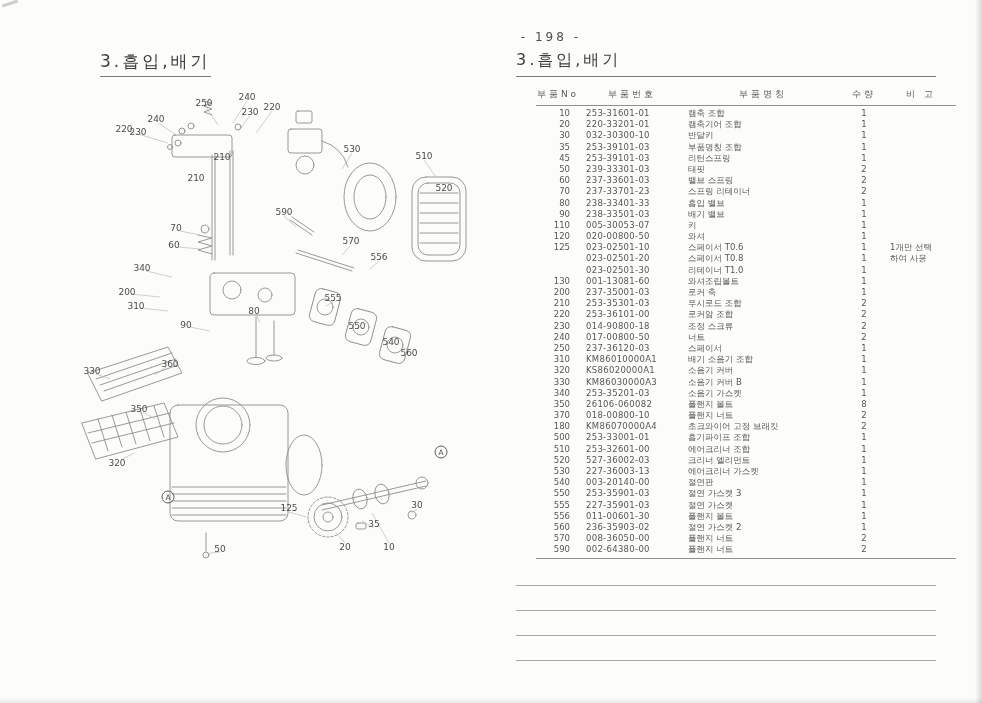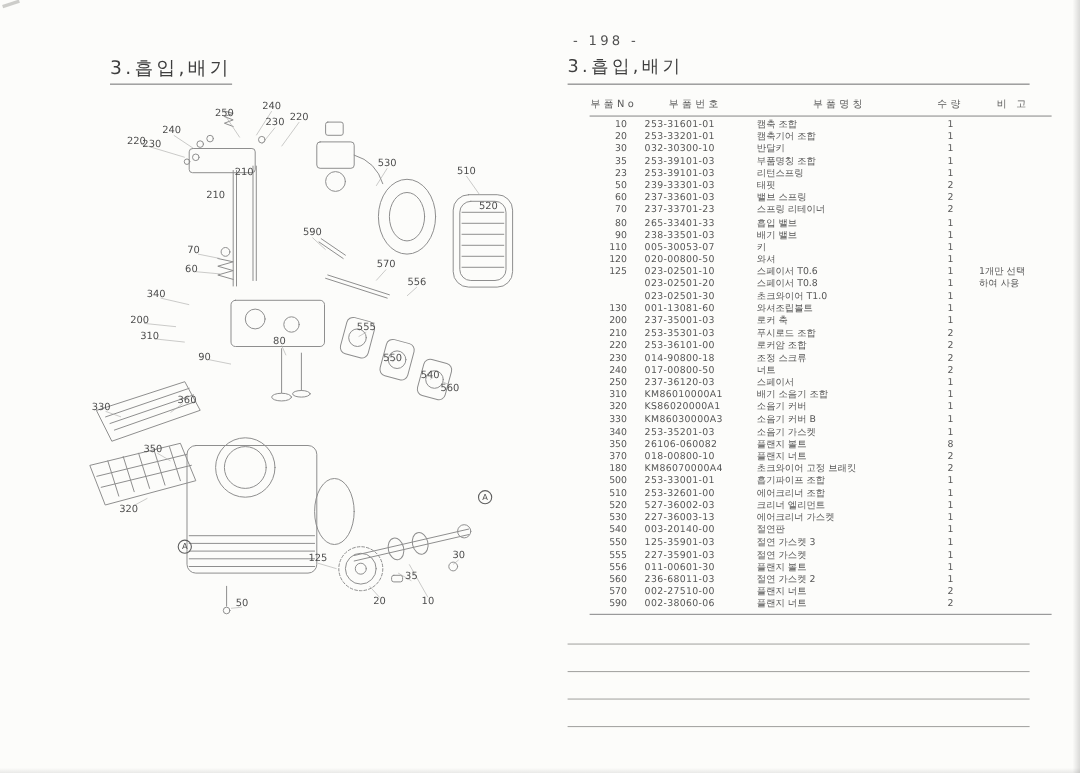--- a/index.html
+++ b/index.html
@@ -272,41 +272,41 @@
 
     <div class="t-row">
           <span class="c-no">10</span>
           <span class="c-pn">253-31601-01</span>
           <span class="c-name">캠축 조합</span>
           <span class="c-qty">1</span>
           <span class="c-rem"></span>
         </div>
         <div class="t-row">
           <span class="c-no">20</span>
-          <span class="c-pn">253-33201-01</span>
+          <span class="c-pn">220-33201-01</span>
           <span class="c-name">캠축기어 조합</span>
           <span class="c-qty">1</span>
           <span class="c-rem"></span>
         </div>
         <div class="t-row">
           <span class="c-no">30</span>
           <span class="c-pn">032-30300-10</span>
           <span class="c-name">반달키</span>
           <span class="c-qty">1</span>
           <span class="c-rem"></span>
         </div>
         <div class="t-row">
           <span class="c-no">35</span>
           <span class="c-pn">253-39101-03</span>
           <span class="c-name">부품명칭 조합</span>
           <span class="c-qty">1</span>
           <span class="c-rem"></span>
         </div>
         <div class="t-row">
-          <span class="c-no">23</span>
+          <span class="c-no">45</span>
           <span class="c-pn">253-39101-03</span>
           <span class="c-name">리턴스프링</span>
           <span class="c-qty">1</span>
           <span class="c-rem"></span>
         </div>
         <div class="t-row">
           <span class="c-no">50</span>
           <span class="c-pn">239-33301-03</span>
           <span class="c-name">태핏</span>
           <span class="c-qty">2</span>
@@ -321,21 +321,21 @@
         </div>
         <div class="t-row">
           <span class="c-no">70</span>
           <span class="c-pn">237-33701-23</span>
           <span class="c-name">스프링 리테이너</span>
           <span class="c-qty">2</span>
           <span class="c-rem"></span>
         </div>
         <div class="t-row">
           <span class="c-no">80</span>
-          <span class="c-pn">265-33401-33</span>
+          <span class="c-pn">238-33401-33</span>
           <span class="c-name">흡입 밸브</span>
           <span class="c-qty">1</span>
           <span class="c-rem"></span>
         </div>
         <div class="t-row">
           <span class="c-no">90</span>
           <span class="c-pn">238-33501-03</span>
           <span class="c-name">배기 밸브</span>
           <span class="c-qty">1</span>
           <span class="c-rem"></span>
@@ -364,21 +364,21 @@
         <div class="t-row">
           <span class="c-no"></span>
           <span class="c-pn">023-02501-20</span>
           <span class="c-name">스페이서 T0.8</span>
           <span class="c-qty">1</span>
           <span class="c-rem">하여 사용</span>
         </div>
         <div class="t-row">
           <span class="c-no"></span>
           <span class="c-pn">023-02501-30</span>
-          <span class="c-name">초크와이어 T1.0</span>
+          <span class="c-name">리테이너 T1.0</span>
           <span class="c-qty">1</span>
           <span class="c-rem"></span>
         </div>
         <div class="t-row">
           <span class="c-no">130</span>
           <span class="c-pn">001-13081-60</span>
           <span class="c-name">와셔조립볼트</span>
           <span class="c-qty">1</span>
           <span class="c-rem"></span>
         </div>
@@ -503,56 +503,56 @@
         </div>
         <div class="t-row">
           <span class="c-no">540</span>
           <span class="c-pn">003-20140-00</span>
           <span class="c-name">절연판</span>
           <span class="c-qty">1</span>
           <span class="c-rem"></span>
         </div>
         <div class="t-row">
           <span class="c-no">550</span>
-          <span class="c-pn">125-35901-03</span>
+          <span class="c-pn">253-35901-03</span>
           <span class="c-name">절연 가스켓 3</span>
           <span class="c-qty">1</span>
           <span class="c-rem"></span>
         </div>
         <div class="t-row">
           <span class="c-no">555</span>
           <span class="c-pn">227-35901-03</span>
           <span class="c-name">절연 가스켓</span>
           <span class="c-qty">1</span>
           <span class="c-rem"></span>
         </div>
         <div class="t-row">
           <span class="c-no">556</span>
           <span class="c-pn">011-00601-30</span>
           <span class="c-name">플랜지 볼트</span>
           <span class="c-qty">1</span>
           <span class="c-rem"></span>
         </div>
         <div class="t-row">
           <span class="c-no">560</span>
-          <span class="c-pn">236-68011-03</span>
+          <span class="c-pn">236-35903-02</span>
           <span class="c-name">절연 가스켓 2</span>
           <span class="c-qty">1</span>
           <span class="c-rem"></span>
         </div>
         <div class="t-row">
           <span class="c-no">570</span>
-          <span class="c-pn">002-27510-00</span>
+          <span class="c-pn">008-36050-00</span>
           <span class="c-name">플랜지 너트</span>
           <span class="c-qty">2</span>
           <span class="c-rem"></span>
         </div>
         <div class="t-row">
           <span class="c-no">590</span>
-          <span class="c-pn">002-38060-06</span>
+          <span class="c-pn">002-64380-00</span>
           <span class="c-name">플랜지 너트</span>
           <span class="c-qty">2</span>
           <span class="c-rem"></span>
         </div>
       </div>
   </div>
 
   <div class="rule-line" style="top:585px"></div>
   <div class="rule-line" style="top:610px"></div>
   <div class="rule-line" style="top:635px"></div>

